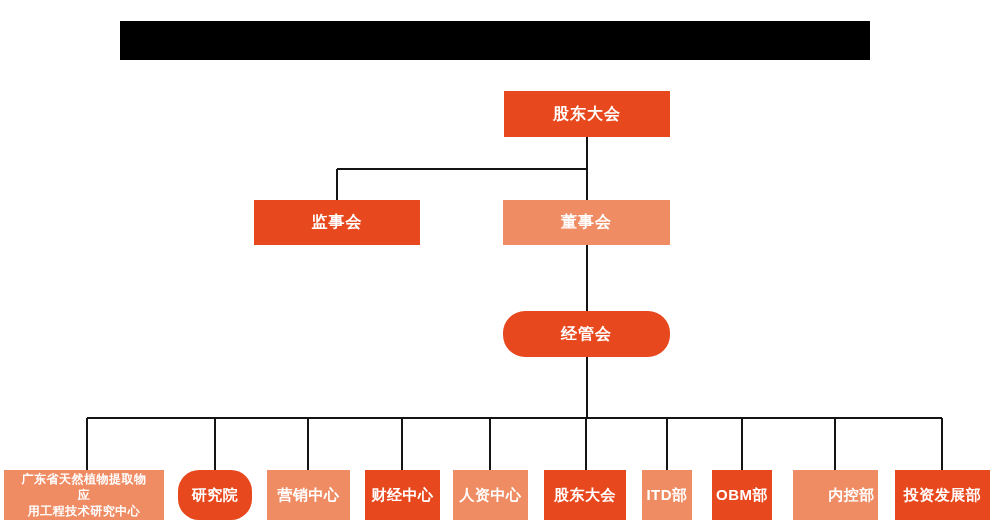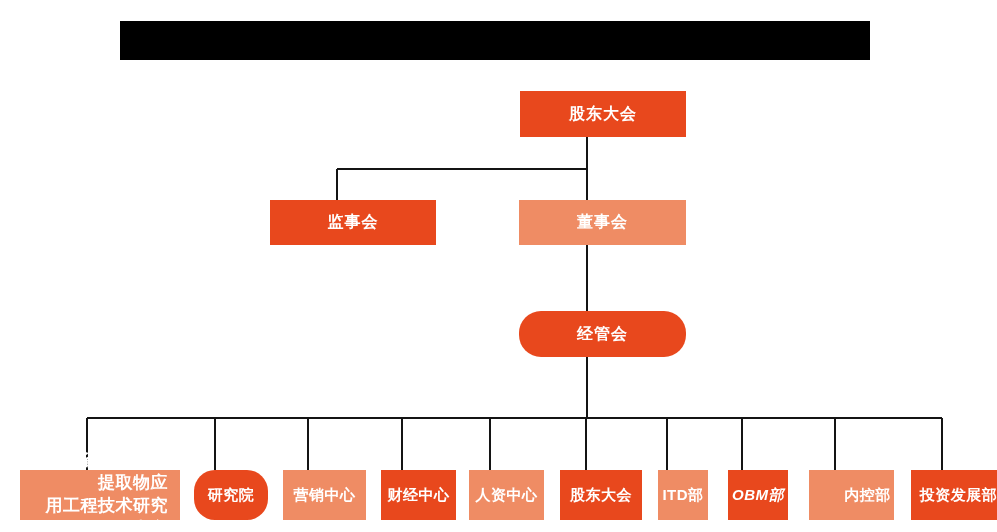--- a/index.html
+++ b/index.html
@@ -29,29 +29,28 @@
   }
   .node {
     position: absolute;
     display: flex;
     align-items: center;
     justify-content: center;
     color: var(--node-text, #fff);
     font-weight: bold;
     font-size: 16px;
     letter-spacing: 1px;
-    text-align: right;
+    text-align: center;
     box-sizing: border-box;
-    margin-left: 16px;
   }
   .node.primary   { background: var(--primary, #E8481D); }
   .node.secondary { background: var(--secondary, #EF8C64); }
   .dept { font-size: 15px; letter-spacing: 0.5px; }
   .dept-long {
-    font-size: 17px;
+    font-size: 12px;
     line-height: 1.35;
     letter-spacing: 0.5px;
     white-space: pre-line;
     padding: 12px;
   }
 </style>
 </head>
 <body>
 
 <div class="canvas">
@@ -93,19 +92,19 @@
   <div class="node secondary dept" style="left:267px; top:470px; width:83px; height:50px;">营销中心</div>
 
   <div class="node primary dept" style="left:365px; top:470px; width:75px; height:50px;">财经中心</div>
 
   <div class="node secondary dept" style="left:453px; top:470px; width:75px; height:50px;">人资中心</div>
 
   <div class="node primary dept" style="left:544px; top:470px; width:82px; height:50px;">股东大会</div>
 
   <div class="node secondary dept" style="left:642px; top:470px; width:50px; height:50px;">ITD部</div>
 
-  <div class="node primary dept" style="left:712px; top:470px; width:60px; height:50px;font-style:italic;">OBM部</div>
+  <div class="node primary dept" style="left:712px; top:470px; width:60px; height:50px;">OBM部</div>
 
   <div class="node secondary dept" style="left:793px; top:470px; width:85px; height:50px;padding-left:32px;">内控部</div>
 
   <div class="node primary dept" style="left:895px; top:470px; width:95px; height:50px;">投资发展部</div>
 
 </div>
 
 </body></html>

